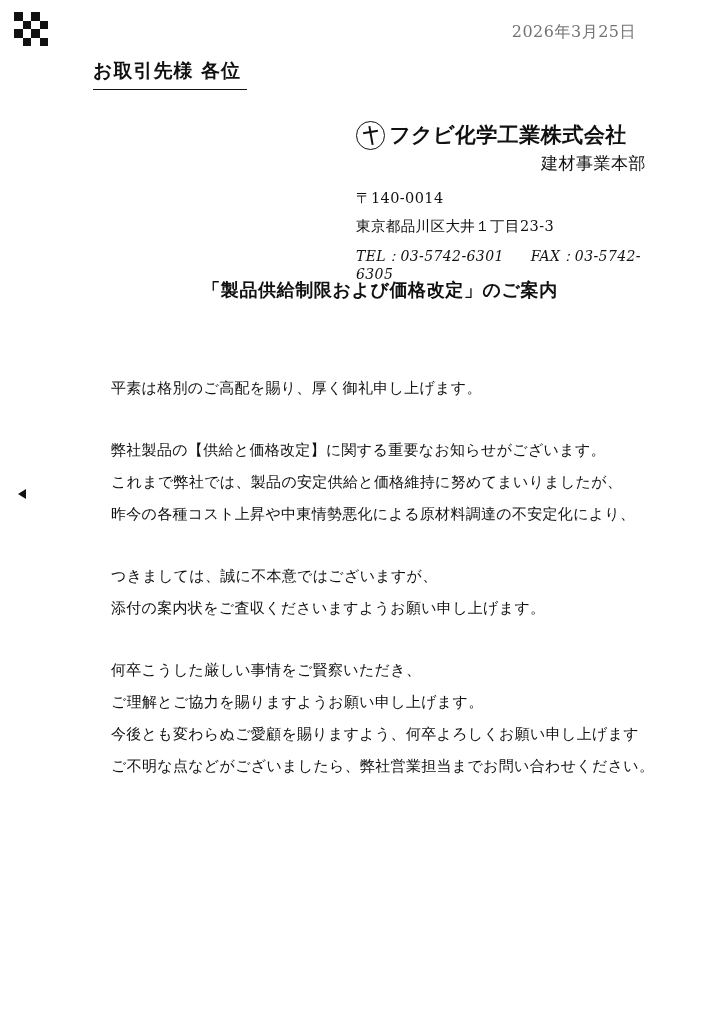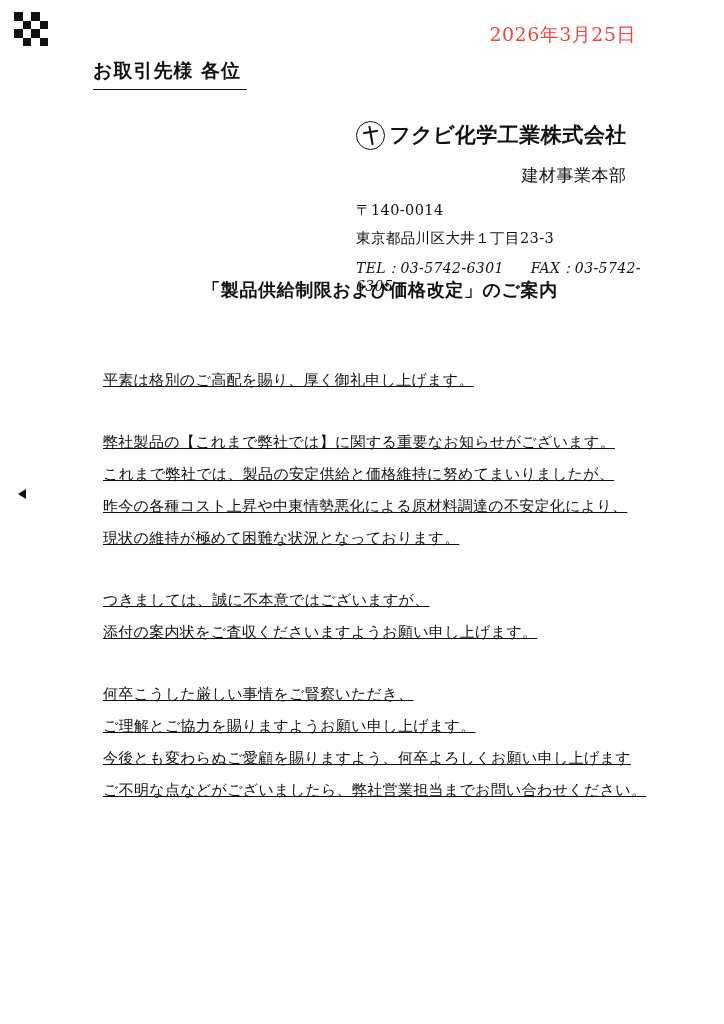--- a/index.html
+++ b/index.html
@@ -49,23 +49,23 @@
     height: 0;
     border-top: 5px solid transparent;
     border-bottom: 5px solid transparent;
     border-right: 8px solid #111;
   }
 
   .date {
     position: absolute;
     right: 88px;
     top: 22px;
-    font-size: 19px;
+    font-size: 16px;
     letter-spacing: 0.5px;
-    color: #ef4444;
+    color: #737373;
     font-family: "DejaVu Serif", serif;
   }
 
   .addressee {
     position: absolute;
     left: 93px;
     top: 58px;
     font-size: 19px;
     font-weight: bold;
     letter-spacing: 1px;
@@ -120,23 +120,23 @@
     transform: rotate(-10deg);
   }
   .company-name {
     font-size: 21px;
     font-weight: bold;
     letter-spacing: 0.5px;
     font-family: "DejaVu Serif", serif;
     transform: skewX(-3deg);
   }
   .division {
-    text-align: center;
+    text-align: right;
     margin-left: 146px;
-    margin-top: 12px;
+    margin-top: 0;
     font-size: 17px;
     letter-spacing: 0.5px;
     font-family: Liberation Mono, monospace;
   }
   .addr-line {
     margin-top: 9px;
     font-size: 14.5px;
     letter-spacing: 0.4px;
     font-family: "DejaVu Serif", serif;
   }
@@ -168,21 +168,21 @@
     position: absolute;
     left: 94px;
     top: 355px;
     width: 560px;
     font-size: 15px;
     line-height: 32px;
     letter-spacing: 0.3px;
     color: #111;
     font-family: "DejaVu Serif", serif;
   }
-  .para { margin: 9px; text-decoration: underline; }
+  .para { margin: 17px; }
   .para + .para { margin-top: 30px; }
   .para p { margin: 0; white-space: nowrap; }
 </style>
 </head>
 <body>
 
 <div class="page">
 
   <div class="reg-mark">
     <div class="sq" style="left:0px;  top:0px;"></div>
@@ -215,24 +215,23 @@
     </div>
   </div>
 
   <div class="doc-title">「製品供給制限および価格改定」のご案内</div>
 
   <div class="body-text">
     <div class="para">
       <p>平素は格別のご高配を賜り、厚く御礼申し上げます。</p>
     </div>
     <div class="para">
-      <p>弊社製品の【これまで弊社では】に関する重要なお知らせがございます。</p>
+      <p>弊社製品の【供給と価格改定】に関する重要なお知らせがございます。</p>
       <p>これまで弊社では、製品の安定供給と価格維持に努めてまいりましたが、</p>
       <p>昨今の各種コスト上昇や中東情勢悪化による原材料調達の不安定化により、</p>
-      <p>現状の維持が極めて困難な状況となっております。</p>
     </div>
     <div class="para">
       <p>つきましては、誠に不本意ではございますが、</p>
       <p>添付の案内状をご査収くださいますようお願い申し上げます。</p>
     </div>
     <div class="para">
       <p>何卒こうした厳しい事情をご賢察いただき、</p>
       <p>ご理解とご協力を賜りますようお願い申し上げます。</p>
       <p>今後とも変わらぬご愛顧を賜りますよう、何卒よろしくお願い申し上げます</p>
       <p>ご不明な点などがございましたら、弊社営業担当までお問い合わせください。</p>

